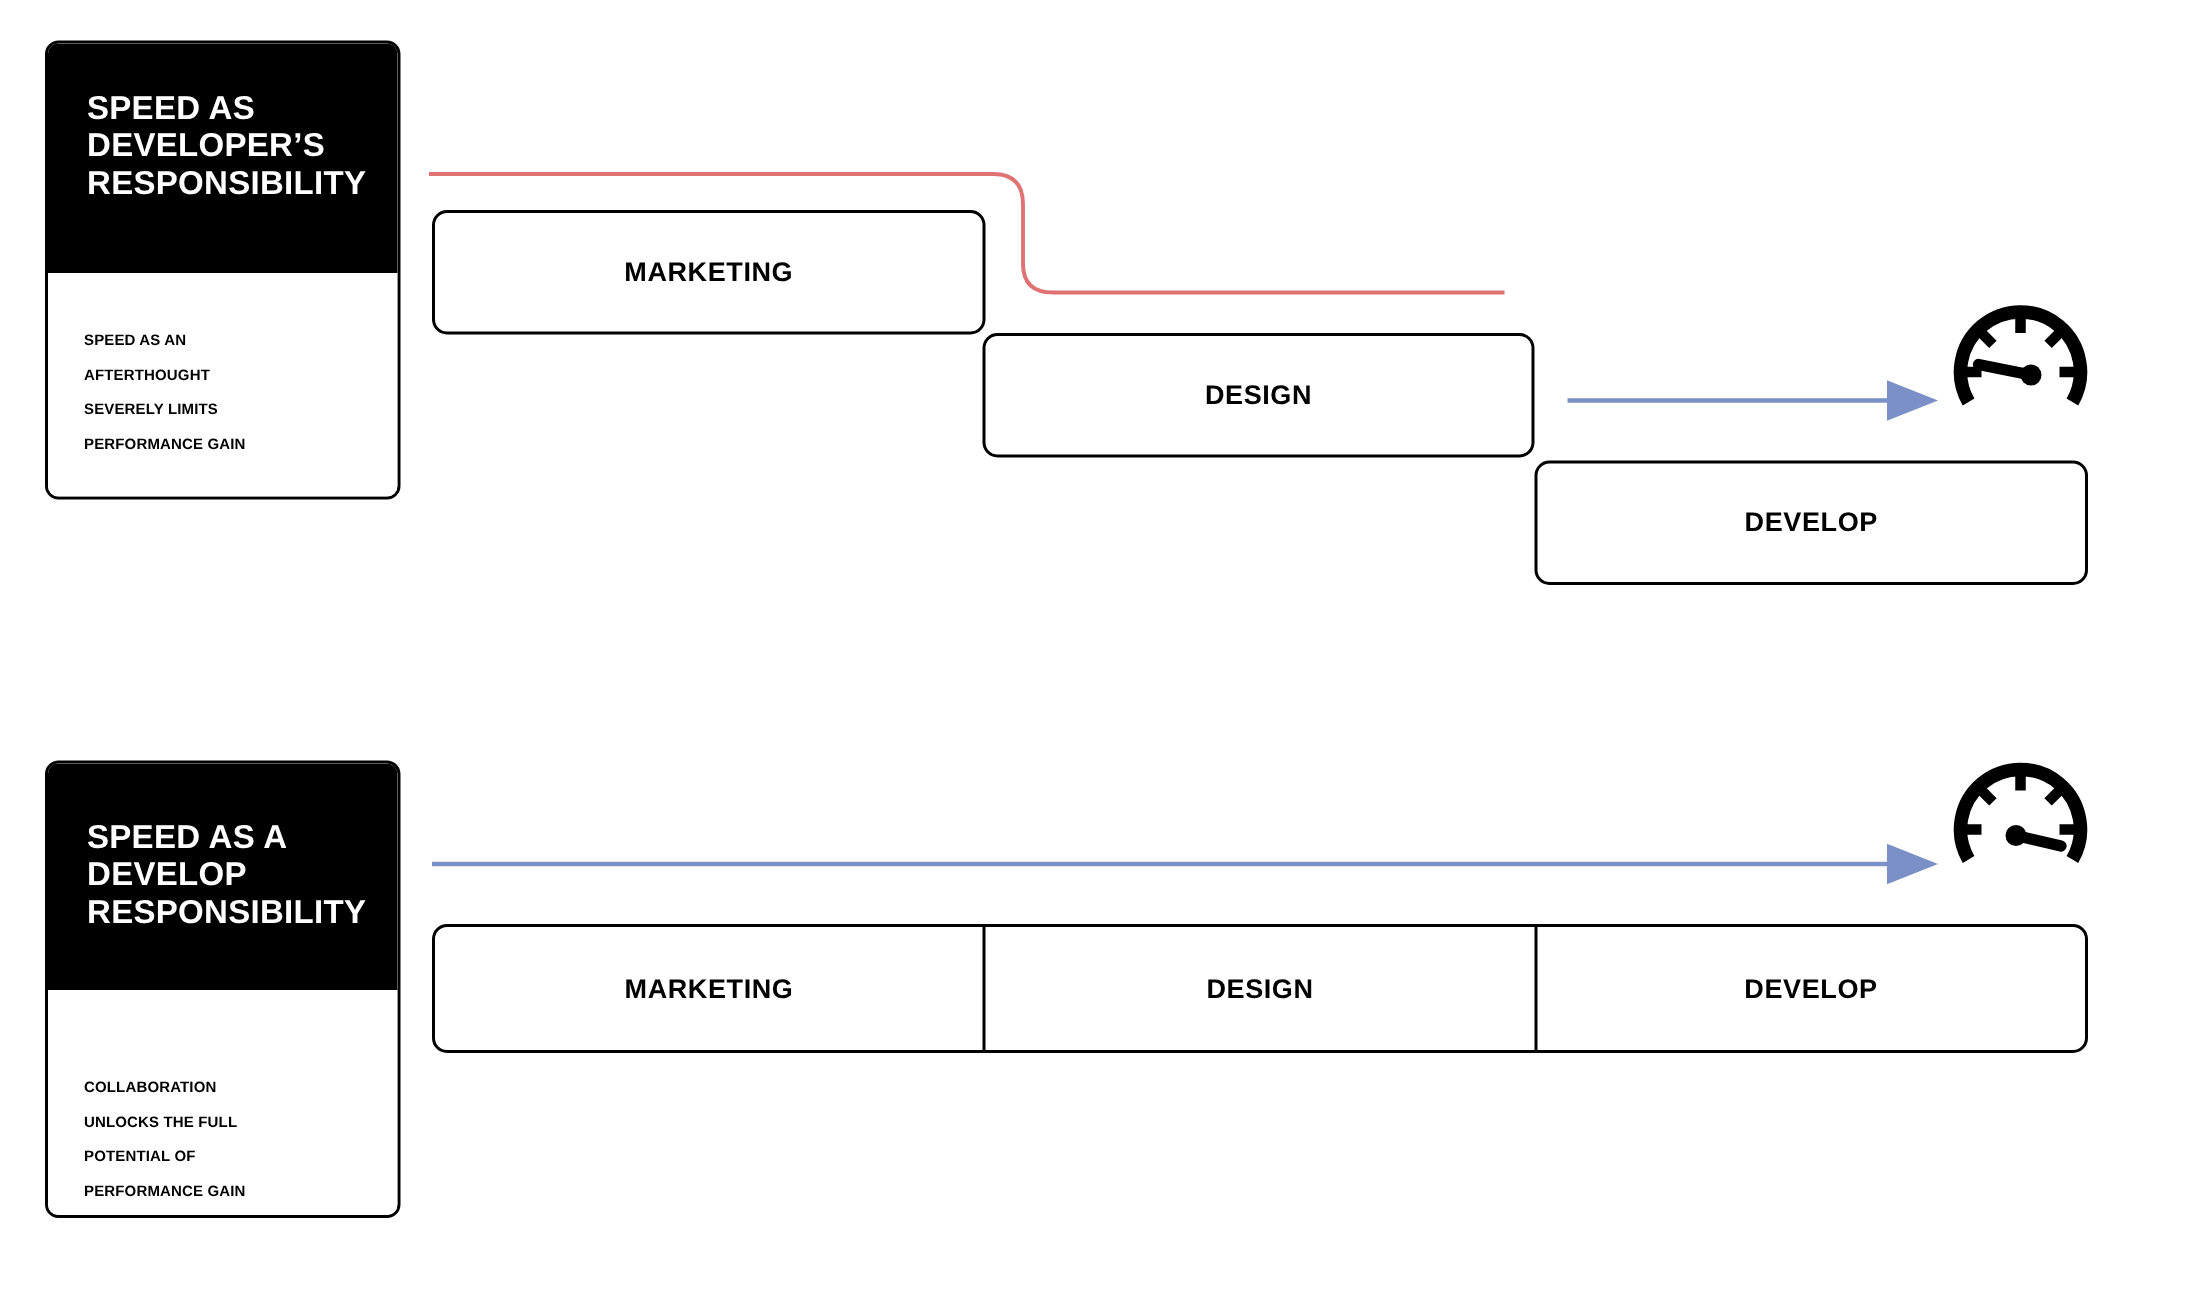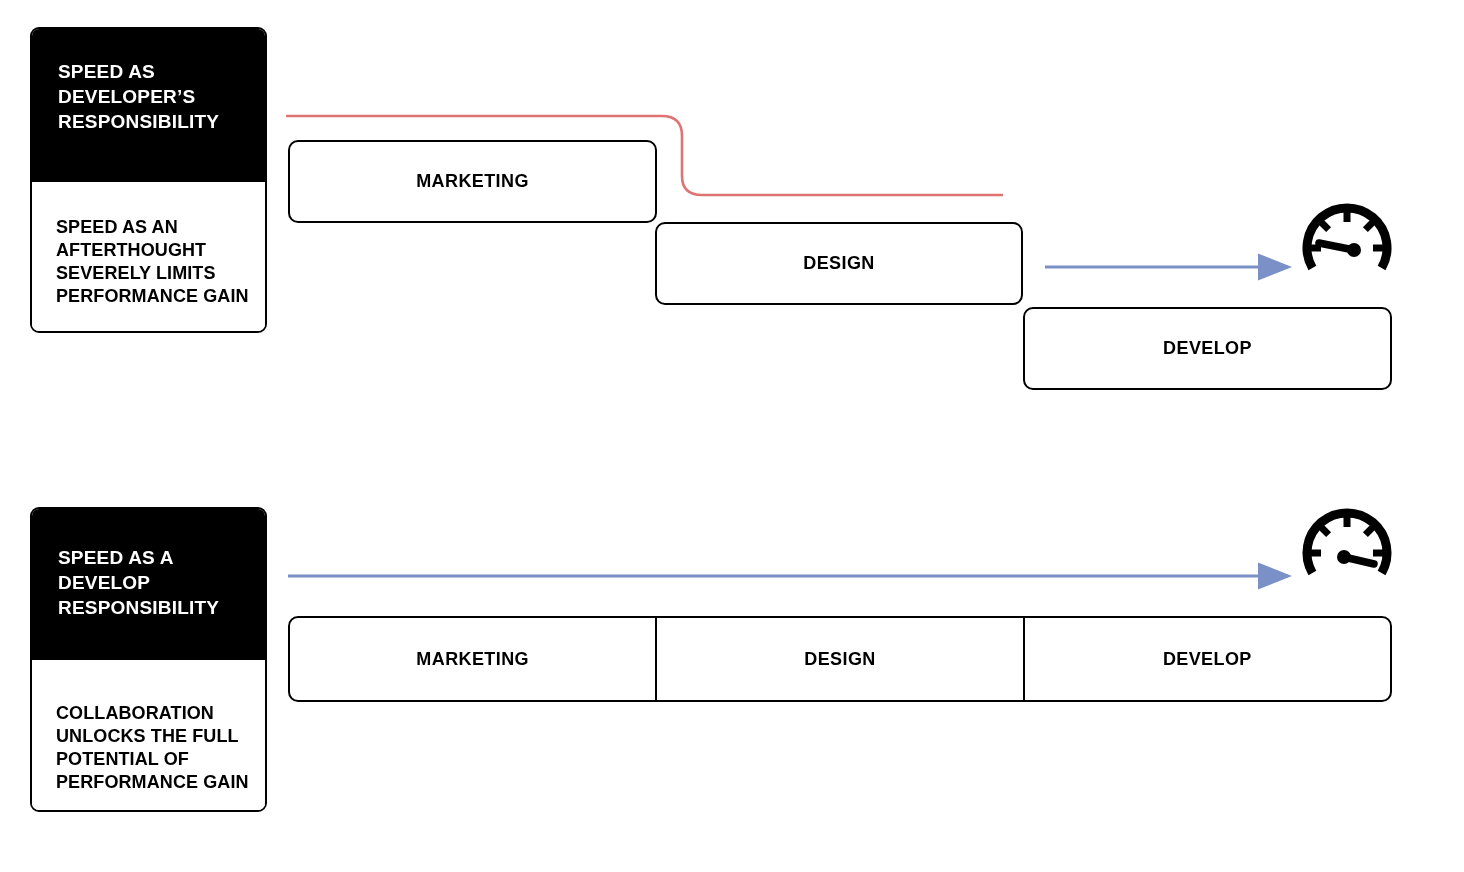--- a/index.html
+++ b/index.html
@@ -32,28 +32,28 @@
   }
   .info-card .card-white {
     background: #fff;
     color: #000;
     box-sizing: border-box;
     padding: 34px 14px 0 24px;
   }
   .card-title {
     white-space: pre-line;
     font-weight: bold;
-    font-size: 19px;
+    font-size: 22px;
     line-height: 25px;
     letter-spacing: 0.2px;
   }
   .card-desc {
     white-space: pre-line;
     font-weight: bold;
-    font-size: 18px;
+    font-size: 10px;
     line-height: 23px;
     letter-spacing: 0.1px;
   }
 
   
   .stage-box {
     position: absolute;
     box-sizing: border-box;
     border: 2px solid #000;
     border-radius: 10px;
@@ -174,21 +174,21 @@
     <line class="stroke" stroke-width="7.5" stroke-linecap="round" x1="22" y1="45" x2="57" y2="52"></line>
     <circle class="fill" cx="57" cy="52" r="7"></circle>
   </svg>
 
   <div class="info-card" style="top:507px; height:305px;">
     <div class="card-black" style="height:151px; padding-top:36px;">
       <div class="card-title">SPEED AS A
 DEVELOP
 RESPONSIBILITY</div>
     </div>
-    <div class="card-white" style="height:150px; padding-top:42px;">
+    <div class="card-white" style="height:150px; padding-top:54px;">
       <div class="card-desc">COLLABORATION
 UNLOCKS THE FULL
 POTENTIAL OF
 PERFORMANCE GAIN</div>
     </div>
   </div>
 
   <div class="stage-row">
     <div class="stage-cell">
       <span>MARKETING</span>

